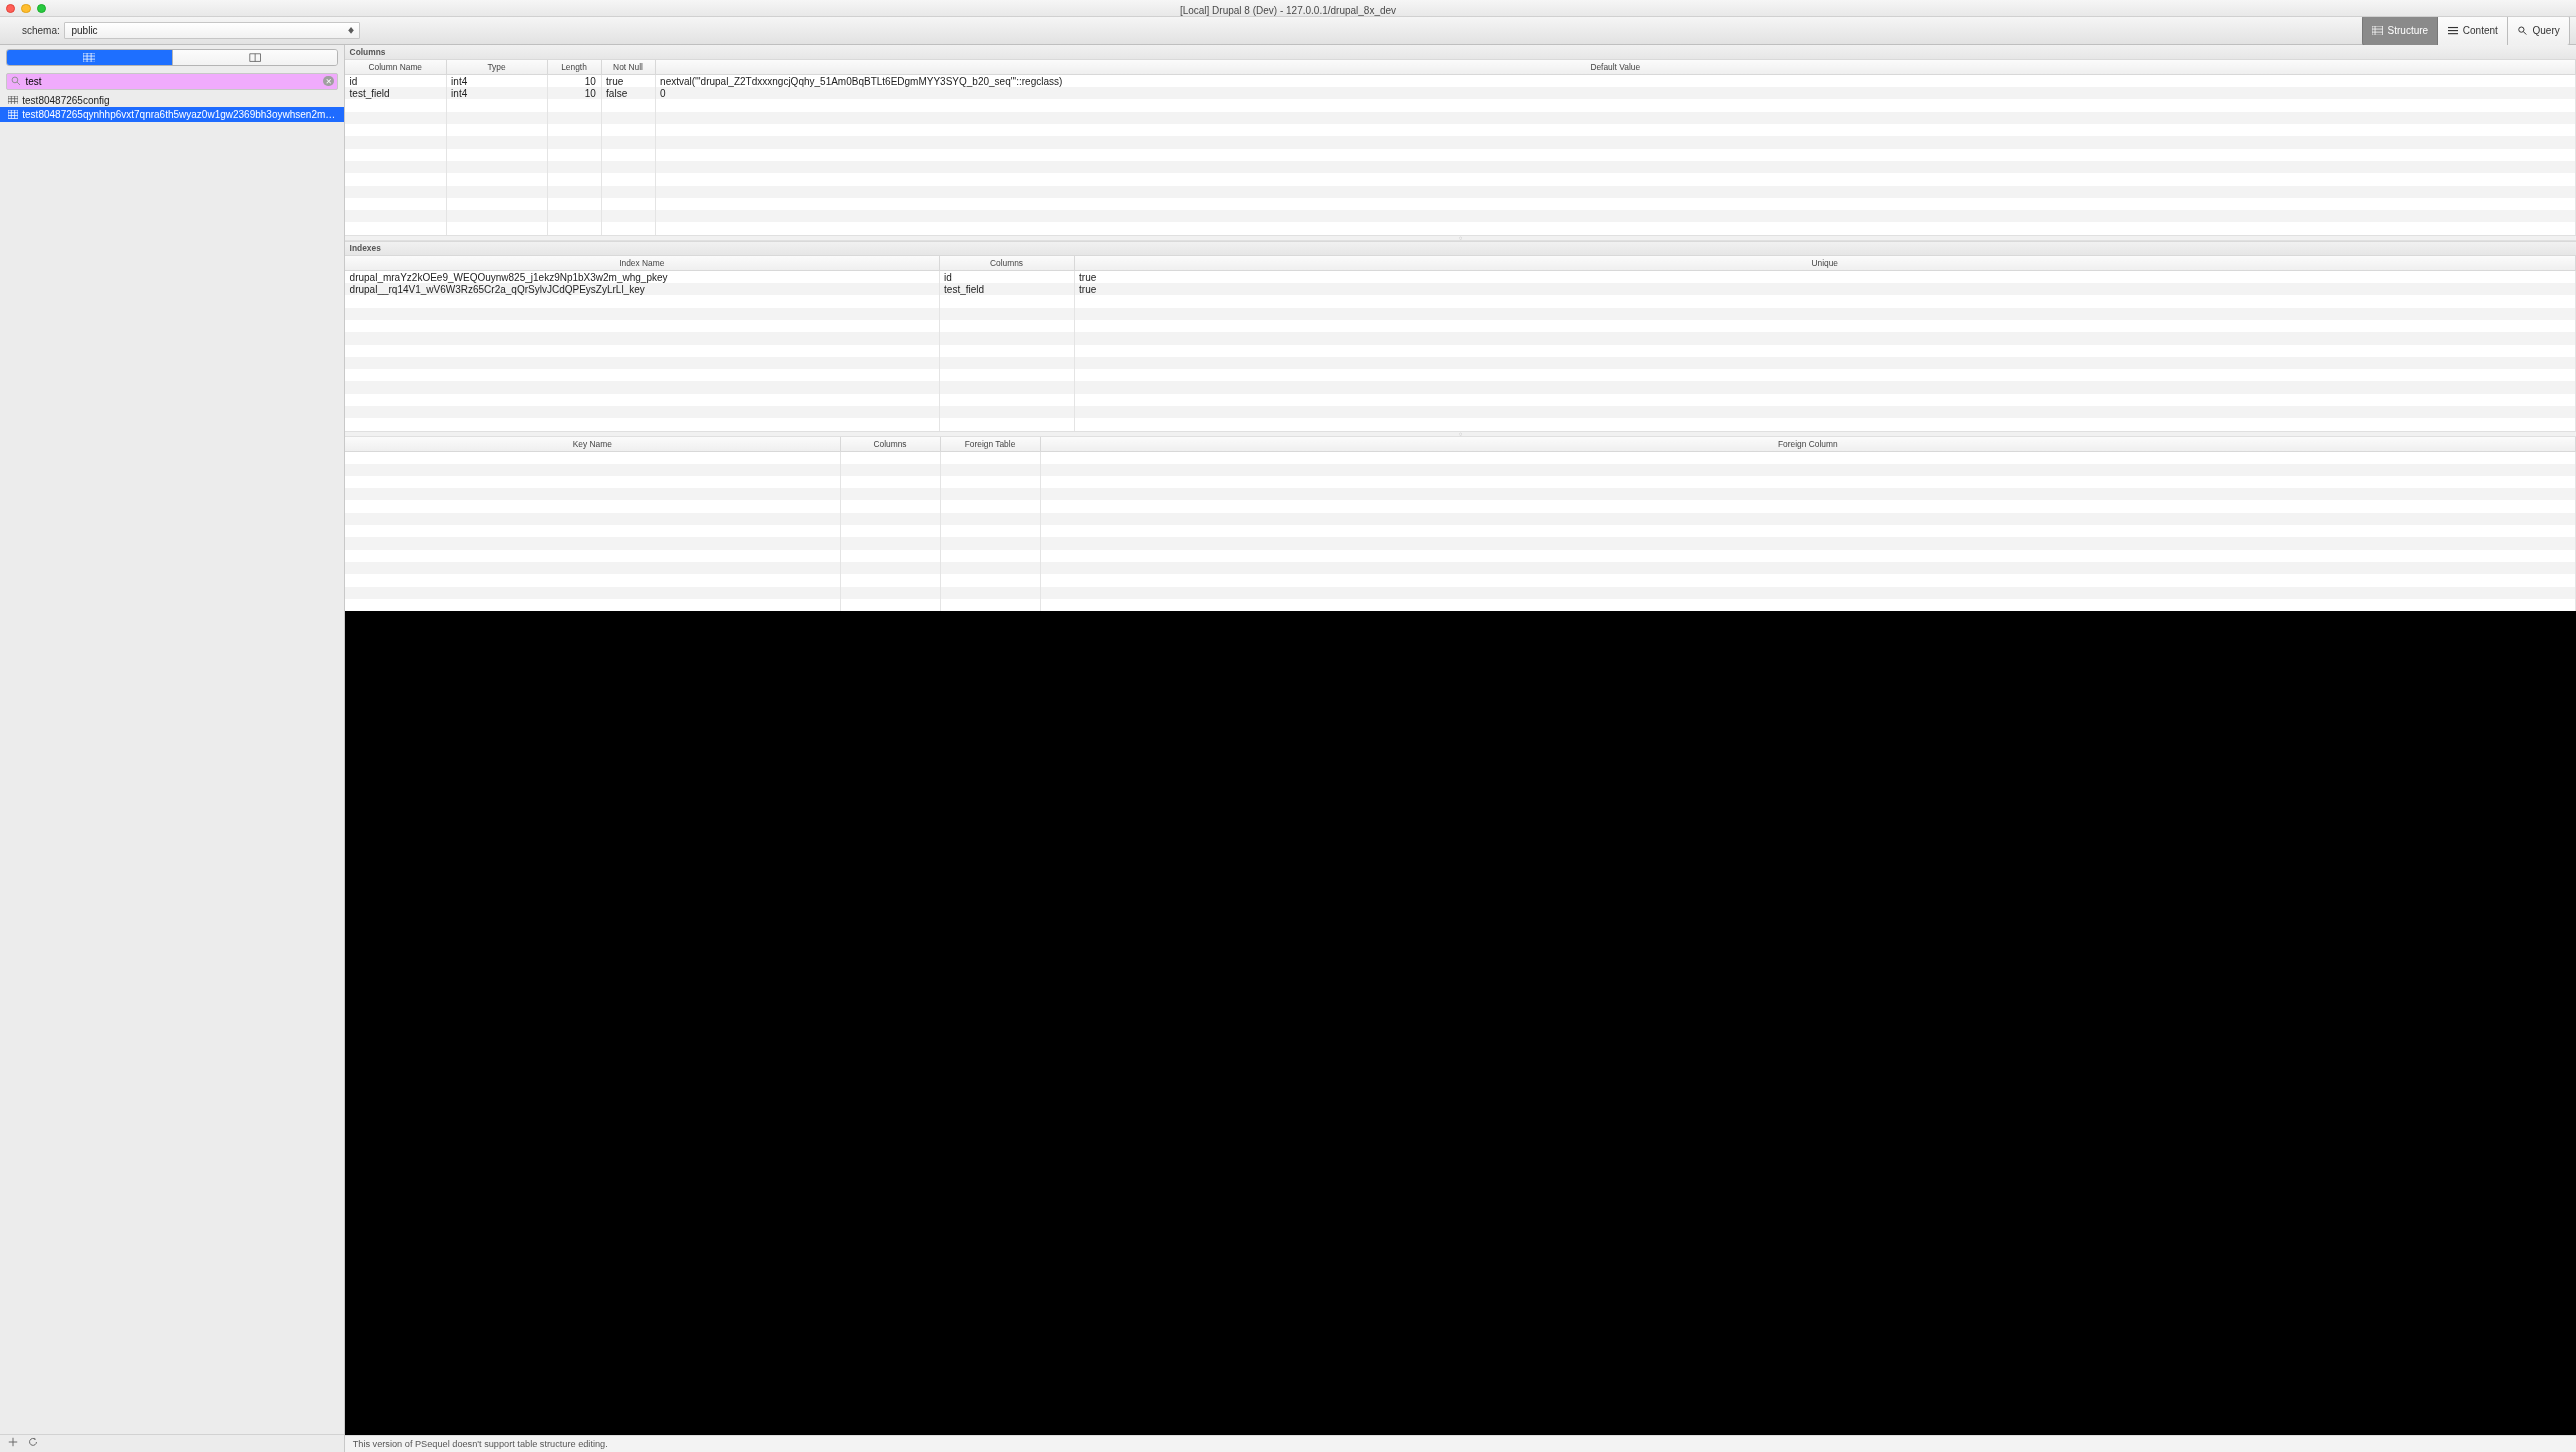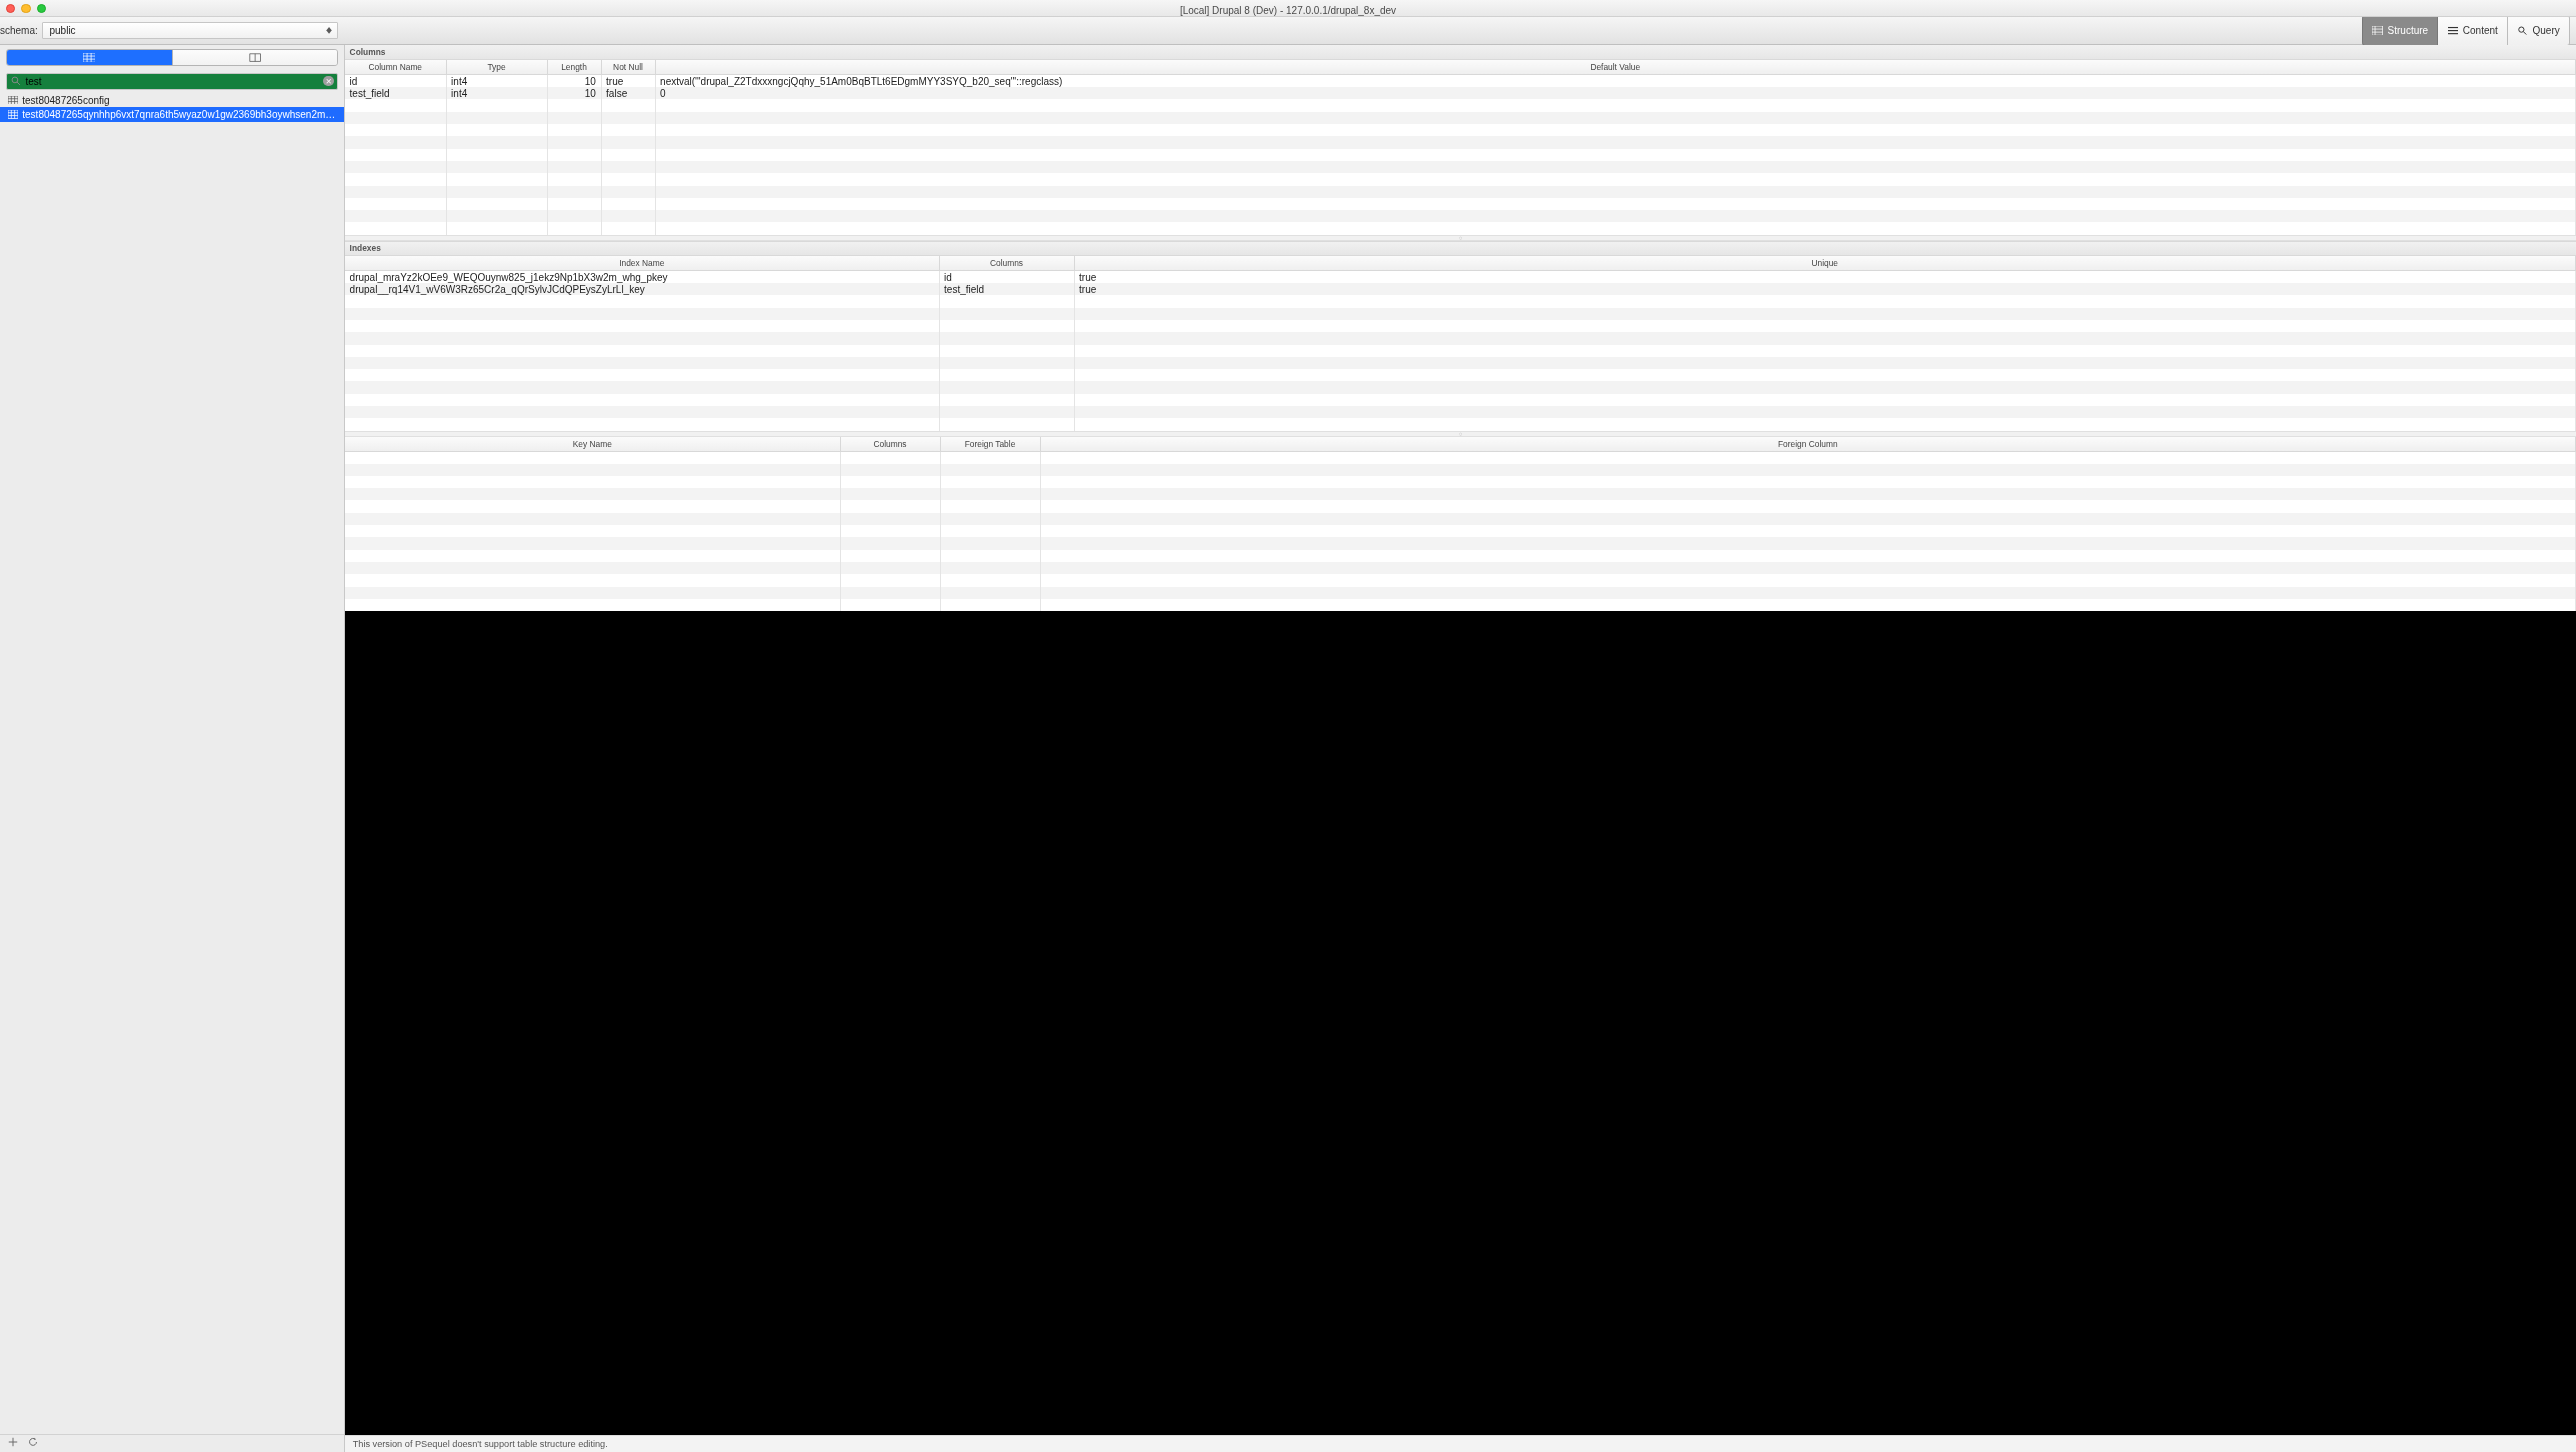--- a/index.html
+++ b/index.html
@@ -9,21 +9,21 @@
 .titlebar{height:17px;background:linear-gradient(#f6f6f6,#e8e8e8);border-bottom:0.8px solid #d0d0d0;display:flex;align-items:flex-end;justify-content:center;position:relative}
 .traffic{position:absolute;left:6.1px;top:3.8px;display:flex;gap:6.1px}
 .dot{width:9.2px;height:9.2px;border-radius:50%}
 .dot.red{background:#ff5f57;border:0.4px solid #e24238}
 .dot.yel{background:#ffbd2e;border:0.4px solid #e1a116}
 .dot.grn{background:#28c940;border:0.4px solid #1aad2b}
 .title{font-size:10px;color:#4a4a4a}
 
 
 .toolbar{height:28px;background:linear-gradient(#f5f5f5,#e2e2e2);border-bottom:0.8px solid #bfbfbf;display:flex;align-items:center}
-.schema-label{margin-left:0;margin-right:4.6px;font-size:10px;color:#333}
+.schema-label{margin-left:22px;margin-right:4.6px;font-size:10px;color:#333}
 .select-wrap{position:relative}
 .select-box{width:296px;height:17px;background:linear-gradient(#fff,#f1f1f1);border:0.8px solid #c6c6c6;border-radius:1px;font-size:10px;padding:0 17px 0 6.1px;display:flex;align-items:center;cursor:default}
 .select-arrows{position:absolute;right:4.6px;top:2.3px;width:7.7px;height:12.3px;display:flex;flex-direction:column;justify-content:center;color:#5a5a5a}
 .select-arrows svg{width:6.1px;height:3.8px}
 
 .seg-group{margin-left:auto;display:flex;margin-right:6.1px}
 .seg{height:31px;padding:0 9.2px;display:flex;align-items:center;gap:4.6px;background:linear-gradient(#fcfcfc,#f0f0f0);border:0.8px solid #bcbcbc;font-size:10px;color:#333;cursor:default}
 .seg:first-child{border-radius:3.1px 0 0 3.1px}
 .seg:last-child{border-radius:0 3.1px 3.1px 0}
 .seg + .seg{border-left:none}
@@ -37,21 +37,21 @@
 
 
 .side-seg{height:17px;margin:3.8px 6.1px;display:flex;border:0.8px solid #b4b4b4;border-radius:3.1px;overflow:hidden}
 .side-seg .sseg{flex:1;display:flex;align-items:center;justify-content:center;background:linear-gradient(#fcfcfc,#f2f2f2);cursor:default}
 .side-seg .sseg.active{background:#1e6fff}
 .side-seg .sseg + .sseg{border-left:0.8px solid #b4b4b4}
 .side-seg svg{width:12.3px;height:9.2px}
 
 
 .search-wrap{margin:3.1px 6.1px;position:relative}
-.search{width:100%;height:17px;border:0.8px solid #c7c7c7;border-radius:2px;padding:0 18.4px 0 18.4px;font-size:10px;outline:none;background:#15803d}
+.search{width:100%;height:17px;border:0.8px solid #c7c7c7;border-radius:2px;padding:0 18.4px 0 18.4px;font-size:10px;outline:none;background:#f0abfc}
 .search-wrap .mag{position:absolute;left:4.6px;top:3.1px;color:#8b8b8b}
 .search-wrap .clear{position:absolute;right:3.8px;top:3.1px;width:10.7px;height:10.7px;border-radius:50%;background:#9f9f9f;color:#fff;display:flex;align-items:center;justify-content:center;font-size:7.7px;cursor:default}
 
 
 .tablelist{flex:1;overflow:auto}
 .trow{height:14.6px;display:flex;align-items:center;gap:4.6px;padding:0 7.7px;font-size:10px;white-space:nowrap;overflow:hidden;text-overflow:ellipsis;cursor:default}
 .trow.sel{background:#1e6bff;color:#fff}
 .trow svg{width:10px;height:8.4px;flex-shrink:0}
 .trow span{overflow:hidden;text-overflow:ellipsis}
 

